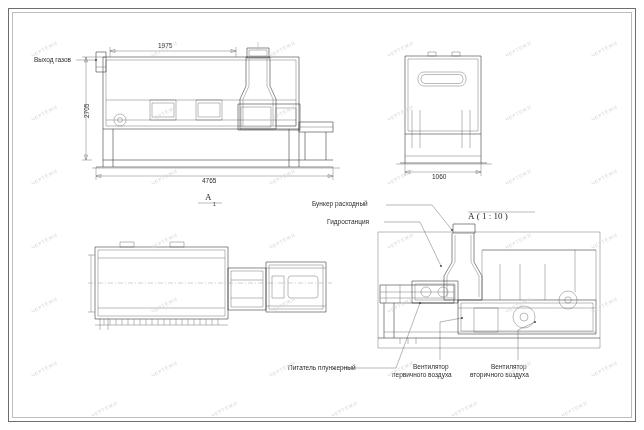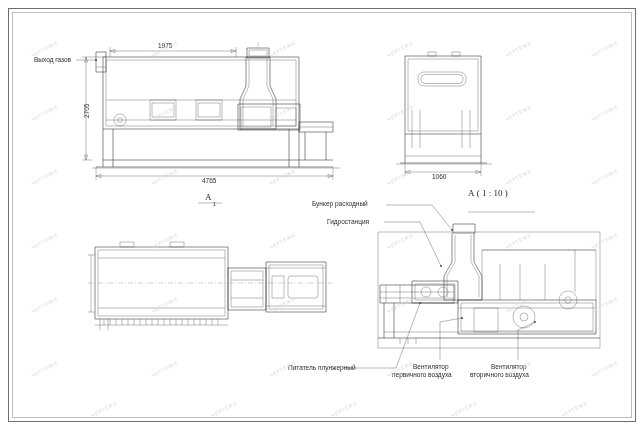--- a/index.html
+++ b/index.html
@@ -275,21 +275,21 @@
   <div class="lbl" style="left:34px; top:56px;">Выход газов</div>
 
   <div class="dim" style="left:158px; top:42px;">1975</div>
   <div class="dim vert" style="left:83px; top:118px;">2705</div>
   <div class="dim" style="left:202px; top:177px;">4765</div>
   <div class="dim" style="left:432px; top:173px;">1060</div>
 
   <div class="viewname" style="left:205px; top:192px;">А</div>
   <div class="lbl" style="left:213px; top:201px; font-size:5px;">1</div>
 
-  <div class="viewname" style="left:468px; top:188px;">А ( 1 : 10 )</div>
+  <div class="viewname" style="left:468px; top:211px;">А ( 1 : 10 )</div>
 
   <div class="lbl" style="left:312px; top:200px;">Бункер расходный</div>
   <div class="lbl" style="left:327px; top:218px;">Гидростанция</div>
   <div class="lbl" style="left:288px; top:364px;">Питатель плунжерный</div>
 
   <div class="lbl" style="left:413px; top:363px;">Вентилятор</div>
   <div class="lbl" style="left:392px; top:371px;">первичного воздуха</div>
 
   <div class="lbl" style="left:491px; top:363px;">Вентилятор</div>
   <div class="lbl" style="left:470px; top:371px;">вторичного воздуха</div>

